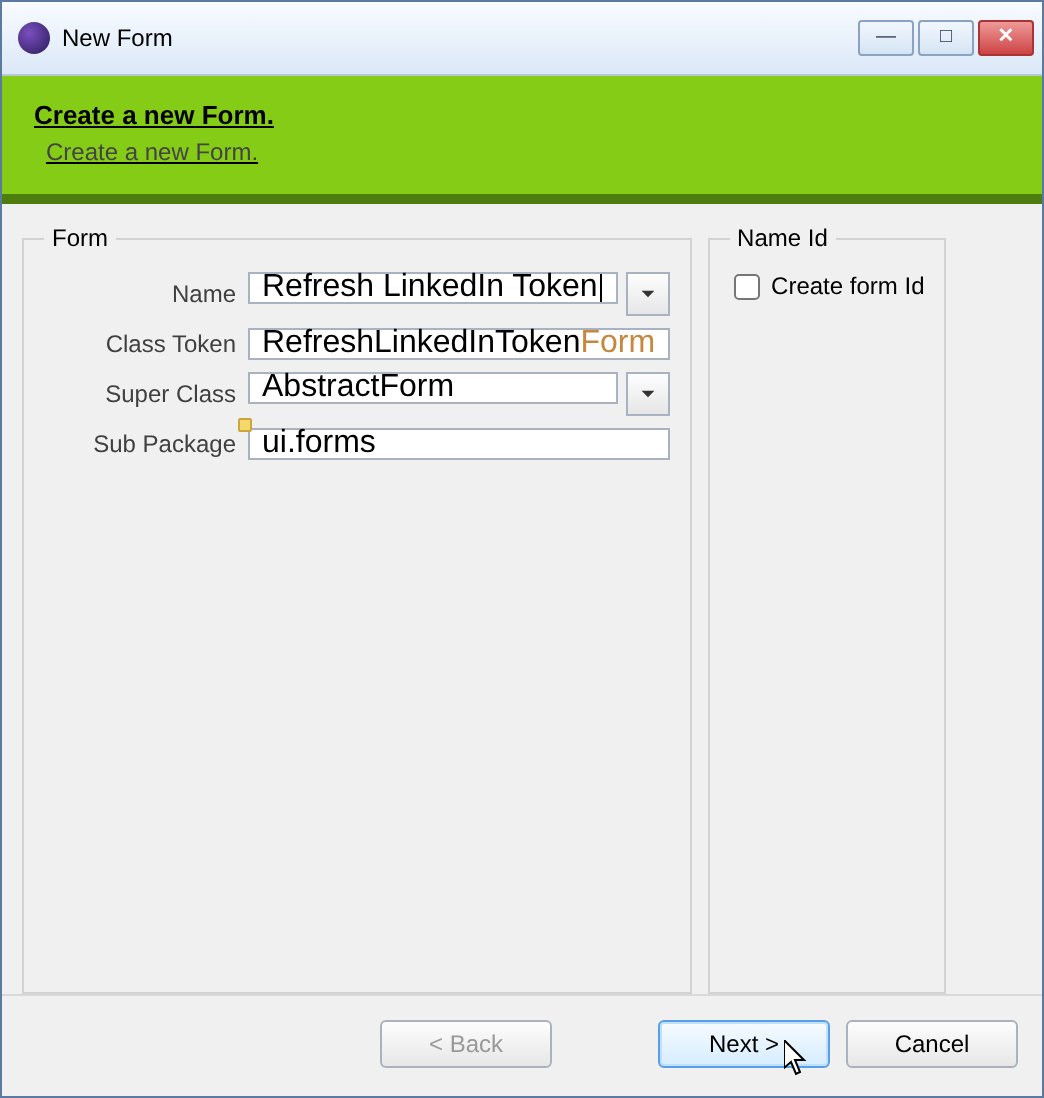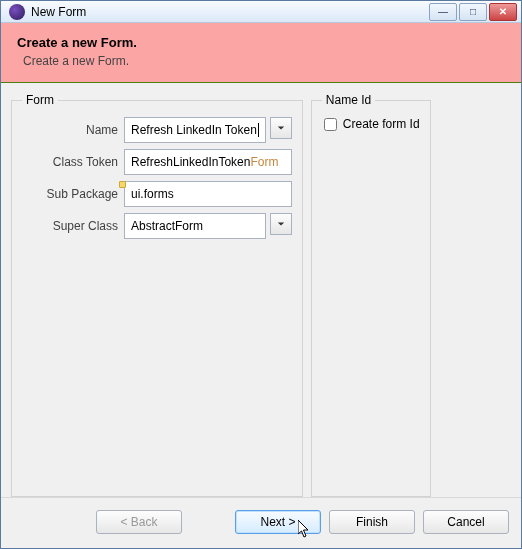--- a/index.html
+++ b/index.html
@@ -14,21 +14,21 @@
 .window {
   border: 1px solid #5a7aa0;
   width: 522px;
   height: 549px;
   display: flex;
   flex-direction: column;
   background: #f0f0f0;
 }
 .titlebar {
   background: linear-gradient(#f8fbff, #dbe8f8);
-  height: 22px;
+  height: 37px;
   display: flex;
   align-items: center;
   padding: 0 4px 0 8px;
   border-bottom: 1px solid #b8c8db;
 }
 .titlebar .eclipse-icon {
   width: 16px; height: 16px;
   border-radius: 50%;
   background: radial-gradient(circle at 35% 35%, #7a4fbf, #2a1a5a);
   margin-right: 6px;
@@ -45,23 +45,24 @@
 }
 .winbtn.close {
   background: linear-gradient(#e99, #c44);
   border-color: #a33;
   color: #fff;
 }
 .winbtn .glyph { font-size: 10px; line-height: 1; color: #2a3a55; }
 .winbtn.close .glyph { color: #fff; font-weight: bold; }
 
 .header {
-  background: #fca5a5;
+  background: #84cc16;
   padding: 12px 16px 14px 16px;
-  border-bottom: 1px solid #4d7c0f;
+  border-bottom: 5px solid #4d7c0f;
+  text-decoration: underline;
 }
 .header .h1 { font-weight: bold; font-size: 13px; color: #000; }
 .header .desc { margin-top: 4px; color: #444; padding-left: 6px; }
 
 .content {
   flex: 1;
   padding: 10px 10px 0 10px;
   background: #f0f0f0;
   display: flex;
   flex-direction: row;
@@ -94,26 +95,26 @@
   position: absolute;
   right: -2px;
   top: -6px;
   width: 7px; height: 7px;
   background: #f5d76e;
   border: 1px solid #c9a73a;
   border-radius: 1px;
 }
 .textfield {
   flex: 1;
-  height: 26px;
+  height: 16px;
   border: 1px solid #a8b2c0;
   background: #fff;
   padding: 0 6px;
   font-family: inherit;
-  font-size: 12px;
+  font-size: 16px;
   display: flex;
   align-items: center;
 }
 .textfield .base { color: #000; }
 .textfield .suffix { color: #c7873e; }
 .combo {
   display: flex;
   flex: 1;
   gap: 4px;
 }
@@ -223,40 +224,40 @@
 
       <div class="row">
         <div class="lbl">Class Token</div>
         <div class="textfield">
           <span class="base">RefreshLinkedInToken</span>
             <span class="suffix">Form</span>
         </div>
       </div>
 
       <div class="row">
-        <div class="lbl">
-          <span>Sub Package</span>
-          <span class="deco-warn"></span>
-        </div>
-        <div class="textfield">
-          <span class="base">ui.forms</span>
-        </div>
-      </div>
-
-      <div class="row">
         <div class="lbl">Super Class</div>
         <div class="combo">
           <div class="textfield">
             <span class="base">AbstractForm</span>
           </div>
           <div class="dropbtn">
             <svg viewBox="0 0 10 10">
                 <path d="M1 3 L5 7 L9 3 Z" fill="#333"></path>
               </svg>
           </div>
+        </div>
+      </div>
+
+      <div class="row">
+        <div class="lbl">
+          <span>Sub Package</span>
+          <span class="deco-warn"></span>
+        </div>
+        <div class="textfield">
+          <span class="base">ui.forms</span>
         </div>
       </div>
     </fieldset>
 
     <fieldset>
       <legend>Name Id</legend>
 
       <div class="checkbox-row">
         <input type="checkbox" style="">
         <span>Create form Id</span>
@@ -266,16 +267,15 @@
   </div>
 
   <div class="footer">
     <button class="btn" disabled="">&lt; Back</button>
     <button class="btn default" style="position:relative;">
       <span>Next &gt;</span>
       <svg class="cursor" style="left:62px;top:9px;" width="14" height="18" viewBox="0 0 14 18">
         <path d="M0 0 L0 14 L3.5 11 L6 17 L8 16 L5.5 10 L10 10 Z" fill="#fff" stroke="#000" stroke-width="1"></path>
       </svg>
     </button>
-    <button class="btn">Finish</button>
     <button class="btn">Cancel</button>
   </div>
 </div>
 
 </body></html>

